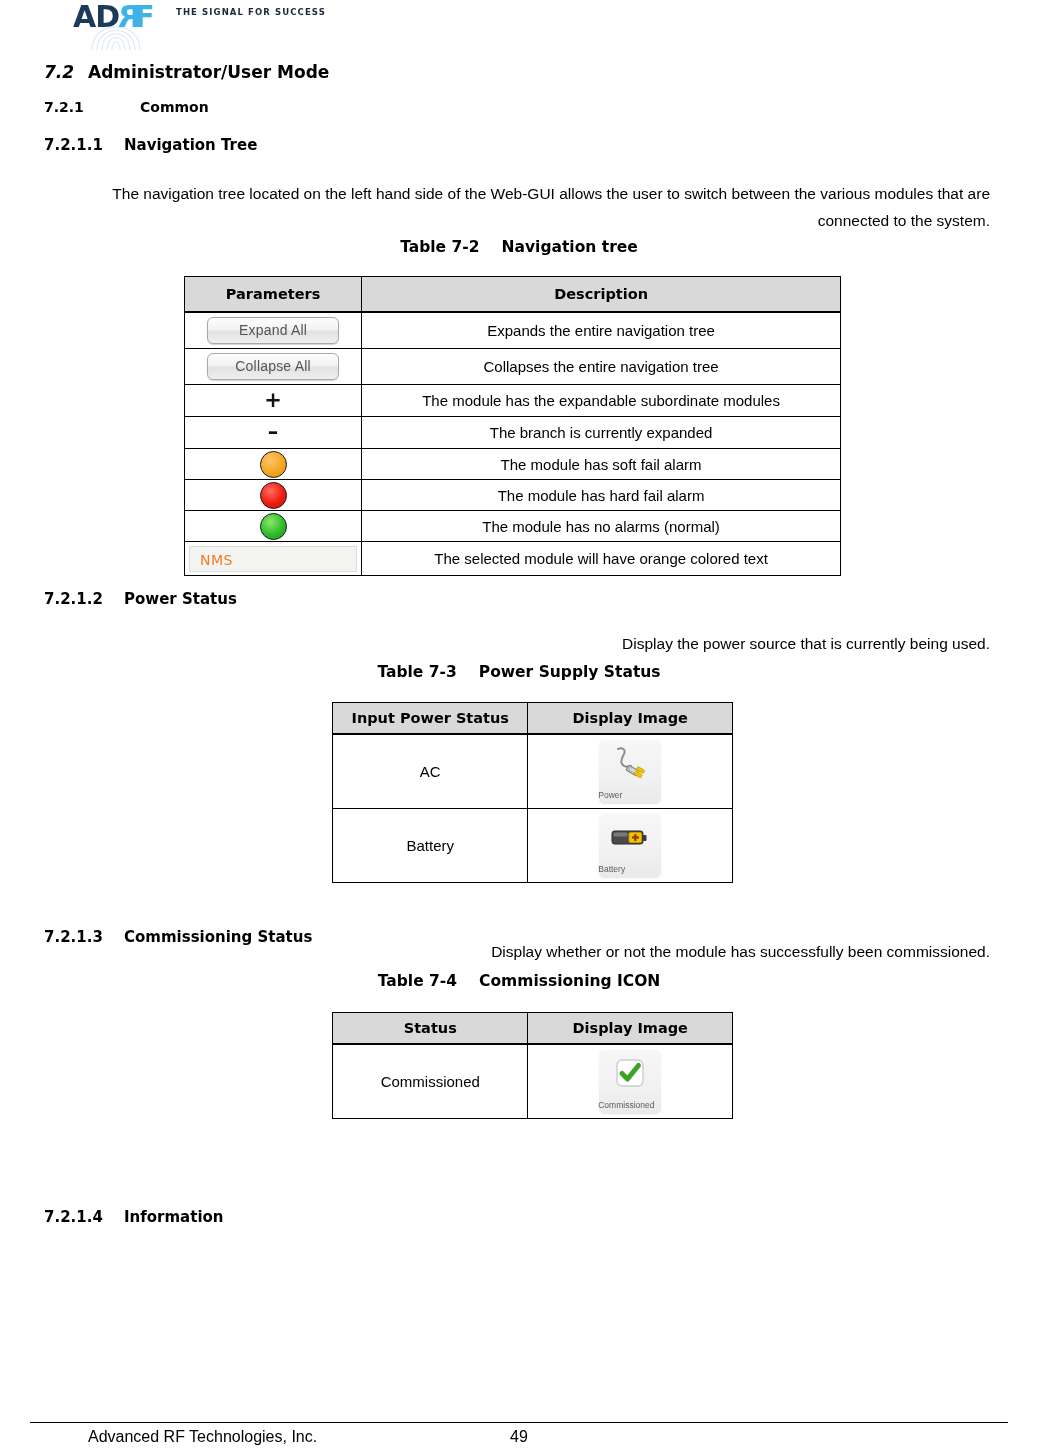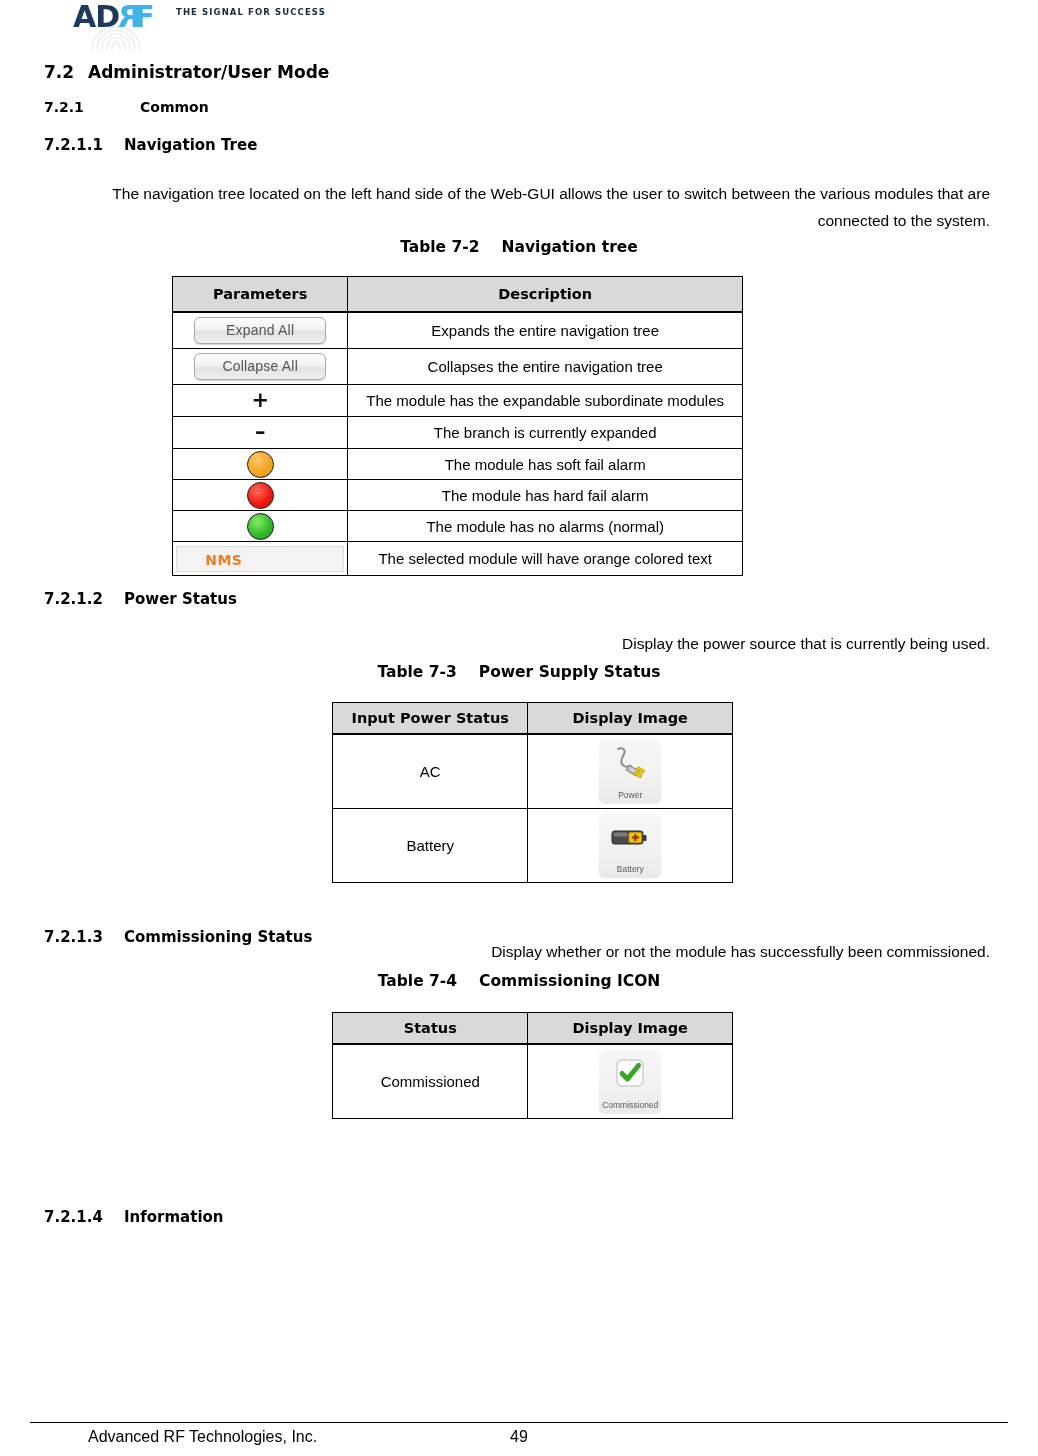--- a/index.html
+++ b/index.html
@@ -146,21 +146,21 @@
     text-align: center;
     border-bottom: 2px solid #000;
   }
   table.doc-table td {
     font-size: 15px;
     text-align: center;
     vertical-align: middle;
   }
 
   
-  #nav-table { left: 172px; top: 276px; width: 571px; }
+  #nav-table { left: 184px; top: 276px; width: 657px; }
   #nav-table th { height: 34px; }
   #nav-table td.param-cell { width: 177px; height: 31px; }
   #nav-table td.desc-cell  { width: 518px; }
   #nav-table tr.btn-row td.param-cell { height: 35px; }
   #nav-table tr.led-row  td.param-cell { height: 30px; }
   #nav-table tr.nms-row  td.param-cell { height: 33px; }
 
   
   .two-col { width: 401px; }
   .two-col th { height: 30px; }
@@ -208,24 +208,24 @@
   .led-green  { background: radial-gradient(circle at 38% 32%, #8ce86a 0%, #2fbd2a 55%, #1c9618 100%); }
 
   .nms-chip {
     display: inline-block;
     width: 168px;
     height: 26px;
     line-height: 26px;
     background: #f3f3f1;
     border: 1px solid #dcdcd8;
     text-align: left;
-    padding-left: 28px;
+    padding-left: 10px;
     box-sizing: border-box;
     font-family: "DejaVu Sans", sans-serif;
-    font-weight: 700;
+    font-weight: 400;
     font-size: 14px;
     color: #f07c28;
     letter-spacing: .5px;
   }
 
   
   .icon-tile {
     display: inline-block;
     width: 64px;
     height: 66px;
@@ -239,21 +239,21 @@
     position: absolute;
     left: 0; right: 0; top: 5px;
     height: 38px;
     display: flex;
     align-items: center;
     justify-content: center;
   }
   .icon-tile .tile-label {
     position: absolute;
     left: 0; right: 0; bottom: 5px;
-    text-align: center;
+    text-align: left;
     font-family: "Liberation Sans", sans-serif;
     font-size: 8.5px;
     line-height: 10px;
     color: #5b5b5b;
   }
   .icon-tile.tall .tile-art { top: 3px; height: 34px; }
 
   
   .footer-rule {
     position: absolute;
@@ -299,21 +299,21 @@
           <path d="M19 26 C19 18.5 23 13.5 28 13.5 C33 13.5 37 18.5 37 26"></path>
           <path d="M24 26 C24 21 25.8 17.5 28 17.5 C30.2 17.5 32 21 32 26"></path>
         </g>
       </svg>
     </div>
     <div class="logo-tagline">THE SIGNAL FOR SUCCESS</div>
   </div>
 </div>
 
 <div class="h2" style="left:44px; top:62px;">
-  <span class="h-num" style="width:44px;">7.2</span><span>Administrator/User Mode</span>
+  <span class="h-num" style="width:44px;font-style:italic;">7.2</span><span>Administrator/User Mode</span>
 </div>
 
 <div class="h3" style="left:44px; top:99px;">
   <span class="h-num" style="width:96px;">7.2.1</span><span>Common</span>
 </div>
 
 <div class="h4" style="left:44px; top:136px;">
   <span class="h-num" style="width:80px;">7.2.1.1</span><span>Navigation Tree</span>
 </div>
 

